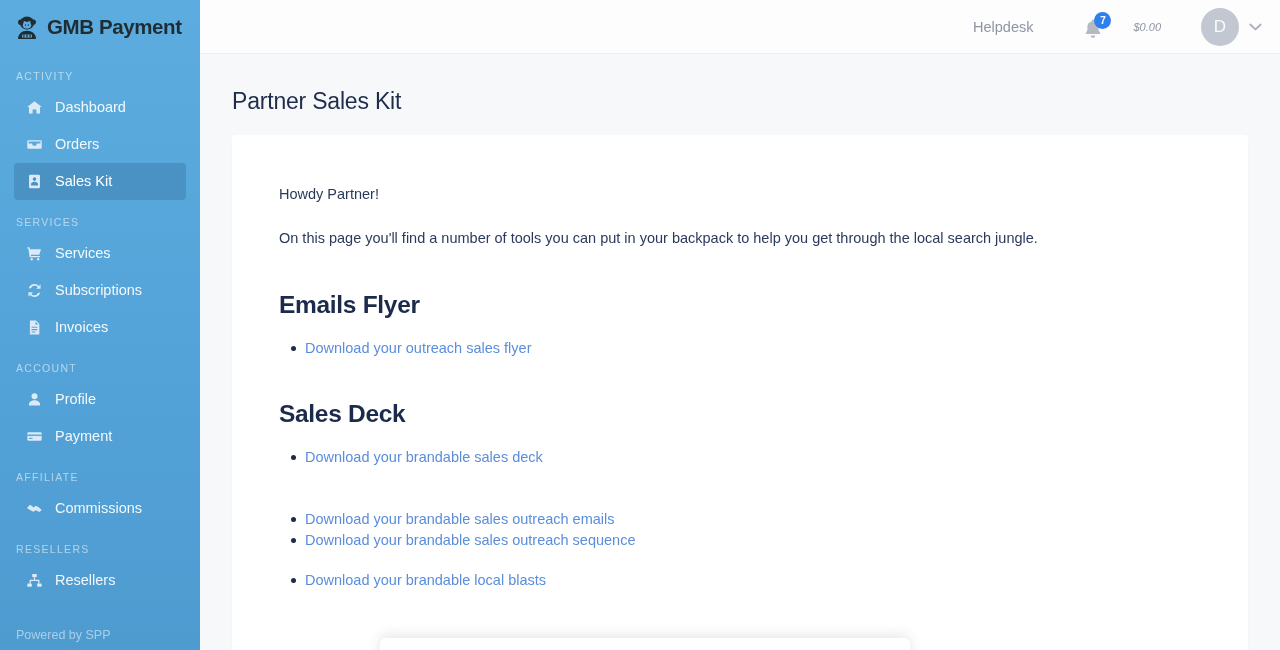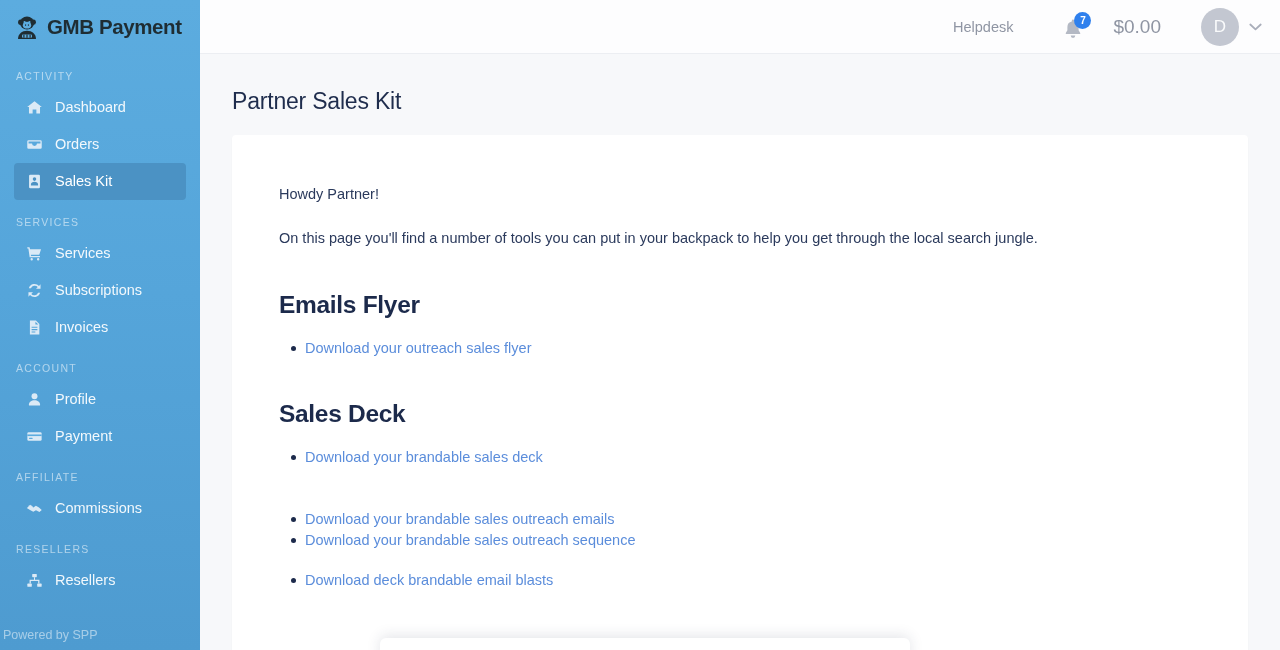--- a/index.html
+++ b/index.html
@@ -96,21 +96,21 @@
 
   .nav-item.active {
     background: #4b92c4;
     color: #ffffff;
   }
 
   .nav-label { line-height: 1; }
 
   .sidebar-footer {
     position: absolute;
-    left: 3px;
+    left: 16px;
     bottom: 8px;
     font-size: 12.5px;
     color: rgba(255,255,255,0.5);
   }
 
   
   .main {
     flex: 1 1 auto;
     height: 650px;
     display: flex;
@@ -162,24 +162,25 @@
     color: #fff;
     font-size: 10px;
     font-weight: bold;
     display: flex;
     align-items: center;
     justify-content: center;
     padding: 0 3px;
   }
 
   .balance {
-    font-size: 19px;
+    font-size: 11px;
     color: #8f95a3;
     margin-right: 40px;
     cursor: pointer;
+    font-style: italic;
   }
 
   .user-menu {
     display: flex;
     align-items: center;
     gap: 10px;
     cursor: pointer;
   }
 
   .avatar {
@@ -482,21 +483,21 @@
 
         <div class="section">
           <ul class="bullets">
             <li>
               <a>Download your brandable sales outreach emails</a>
             </li>
             <li>
               <a>Download your brandable sales outreach sequence</a>
             </li>
             <li class="spaced">
-              <a>Download deck brandable email blasts</a>
+              <a>Download your brandable local blasts</a>
             </li>
           </ul>
         </div>
 
       </section>
     </div>
 
     <div class="bottom-floater"></div>
   </div>
 </div>

